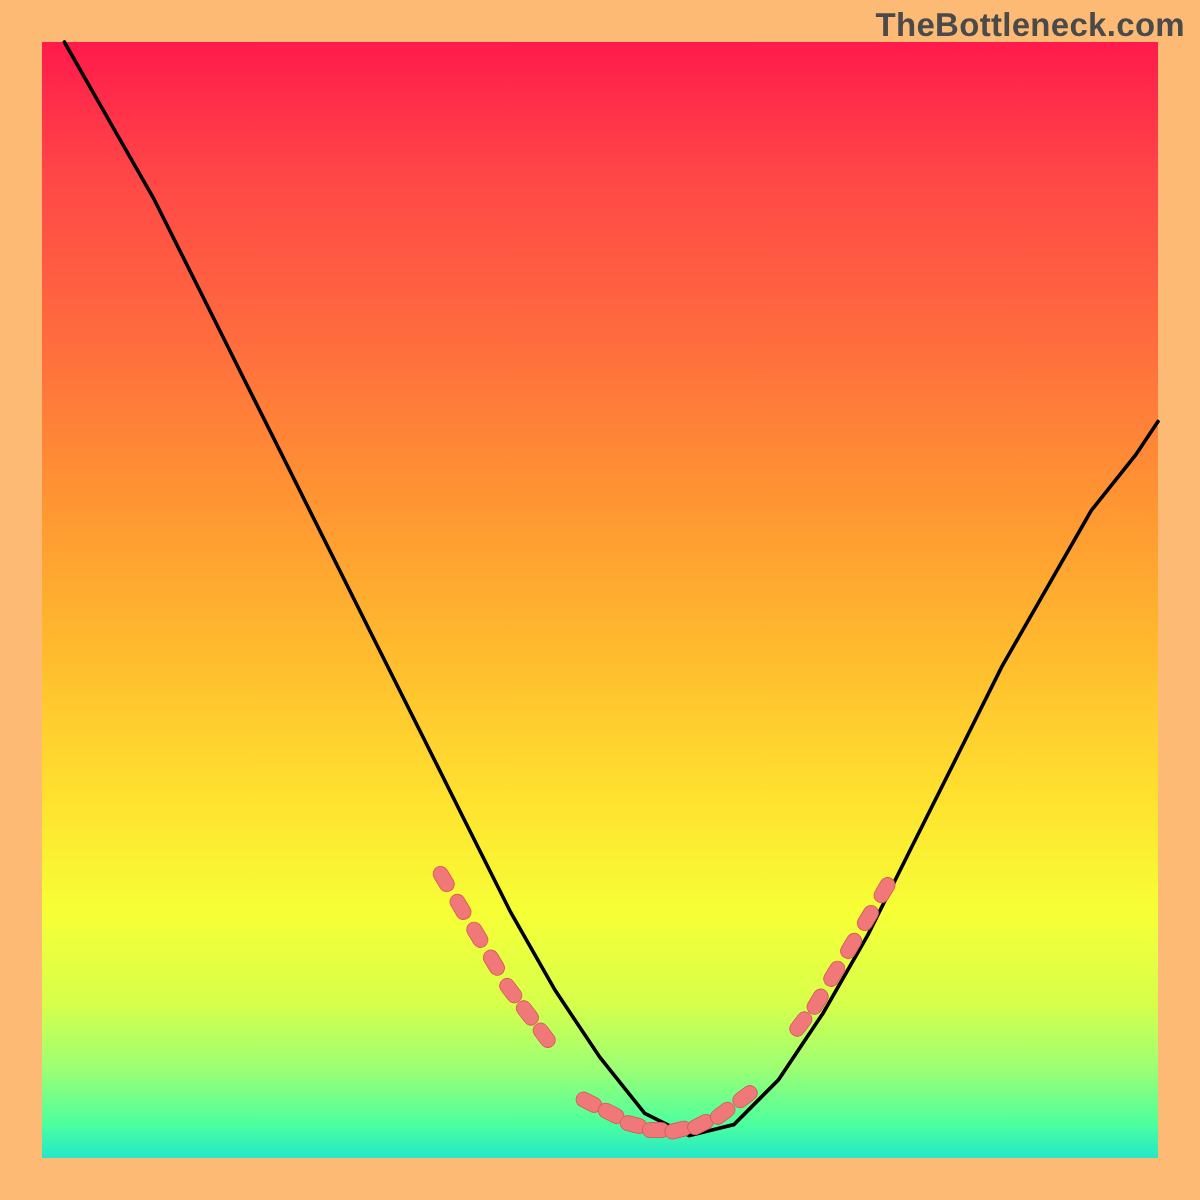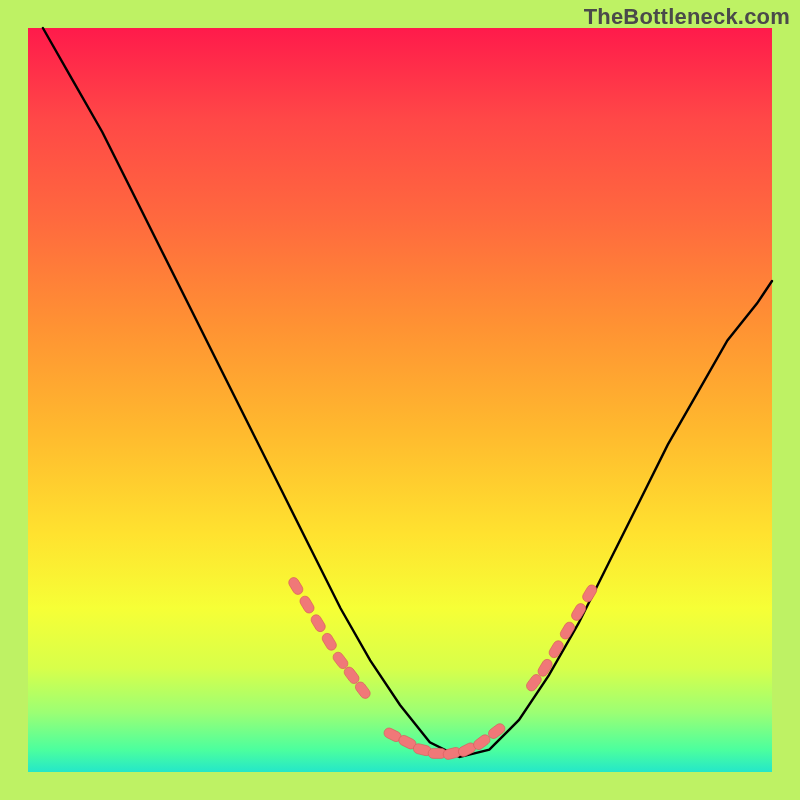--- a/index.html
+++ b/index.html
@@ -1,21 +1,21 @@
 <!DOCTYPE html>
 <html><head>
 <meta charset="utf-8">
 <style>
   * { margin: 0; padding: 0; box-sizing: border-box; }
   html, body { width: 800px; height: 800px; overflow: hidden; background: #000; }
   .frame {
     position: relative;
     width: 800px;
     height: 800px;
-    background: #bef264;
+    background: #fdba74;
   }
   .watermark {
     position: absolute;
     top: 4px;
     right: 10px;
     font-family: Arial, Helvetica, sans-serif;
     font-size: 22px;
     font-weight: 600;
     color: #4a4a4a;
     letter-spacing: 0.2px;

